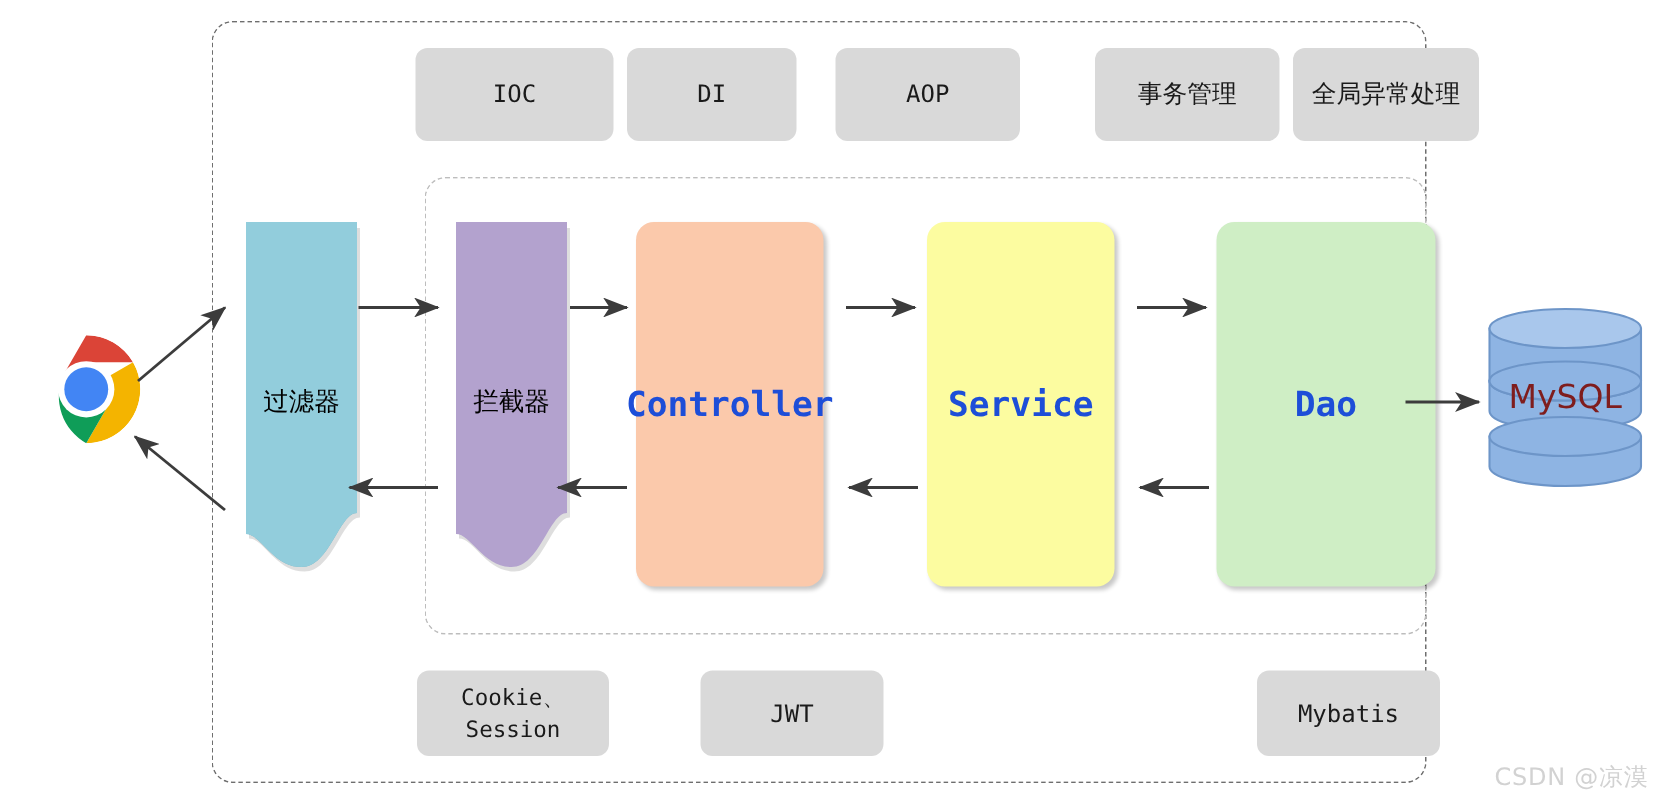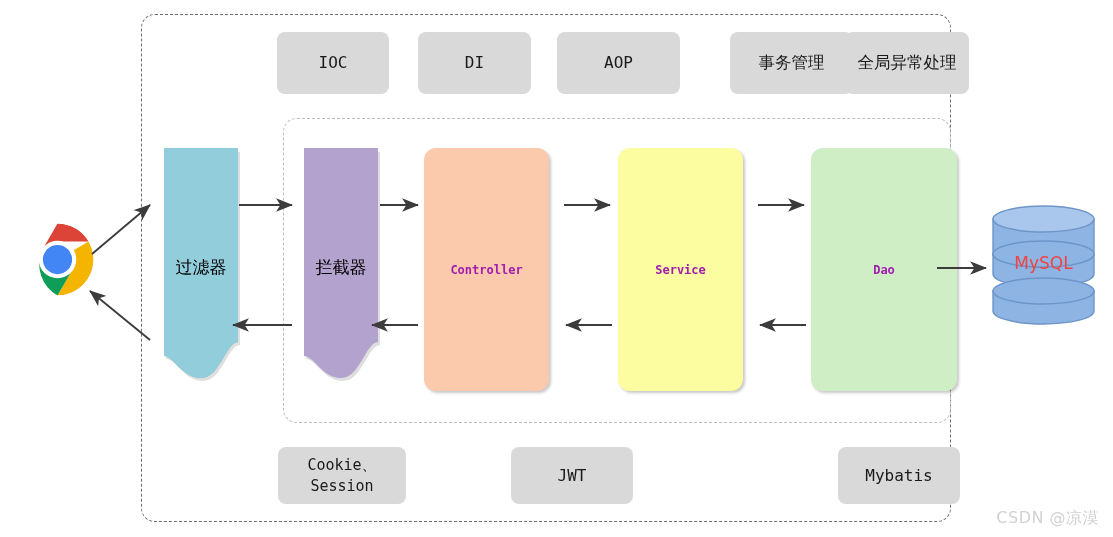--- a/index.html
+++ b/index.html
@@ -77,23 +77,23 @@
 
   
   .layerbox {
     position: absolute;
     border-radius: 12px;
     box-shadow: 2px 2px 3px rgba(0,0,0,0.22);
     display: flex;
     align-items: center;
     justify-content: center;
     font-family: "DejaVu Sans Mono", "Liberation Mono", monospace;
-    font-size: 12px;
+    font-size: 23px;
     font-weight: bold;
-    color: #a21caf;
+    color: #1d4ed8;
     box-sizing: border-box;
   }
 
   
   .arrow-layer {
     position: absolute;
     left: 0; top: 0;
     width: 1113px; height: 537px;
     pointer-events: none;
   }
@@ -115,22 +115,22 @@
     width: 107px;
     height: 124px;
   }
   .mysql .mlabel {
     position: absolute;
     left: 0;
     top: 50px;
     width: 107px;
     text-align: center;
     font-family: "DejaVu Sans", "Liberation Sans", sans-serif;
-    font-size: 17px;
-    color: #ef4444;
+    font-size: 22px;
+    color: #7f1d1d;
   }
 
   
   .watermark {
     position: absolute;
     right: 14px;
     bottom: 8px;
     font-family: "DejaVu Sans", "Liberation Sans", sans-serif;
     font-size: 16px;
     color: #d2d2d2;
@@ -139,34 +139,34 @@
 </style>
 </head>
 <body>
 
 <div id="canvas">
 
   <div class="outer-frame"></div>
 
   <div class="inner-frame"></div>
 
-  <div class="chip" style="left:277px; top:32px; width:112px; height:62px;">IOC</div>
+  <div class="chip" style="left:277px; top:32px; width:132px; height:62px;">IOC</div>
 
   <div class="chip" style="left:418px; top:32px; width:113px; height:62px;">DI</div>
 
   <div class="chip" style="left:557px; top:32px; width:123px; height:62px;">AOP</div>
 
   <div class="chip cjk" style="left:698px; top:32px; width:123px; height:62px;">事务管理</div>
 
-  <div class="chip cjk" style="left:813px; top:32px; width:124px; height:62px;">全局异常处理</div>
+  <div class="chip cjk" style="left:830px; top:32px; width:124px; height:62px;">全局异常处理</div>
 
   <div class="chip" style="left:278px; top:447px; width:128px; height:57px; font-size:15px;">Cookie、
 Session</div>
 
-  <div class="chip" style="left:467px; top:447px; width:122px; height:57px;margin-left:44px;">JWT</div>
+  <div class="chip" style="left:467px; top:447px; width:122px; height:57px;">JWT</div>
 
 
   <div class="chip" style="left:838px; top:447px; width:122px; height:57px;">Mybatis</div>
 
   <div class="chrome">
     <svg width="75" height="75" viewBox="0 0 100 100">
       <defs>
         <clipPath id="circClip">
             <circle cx="50" cy="50" r="48"></circle>
           </clipPath>

